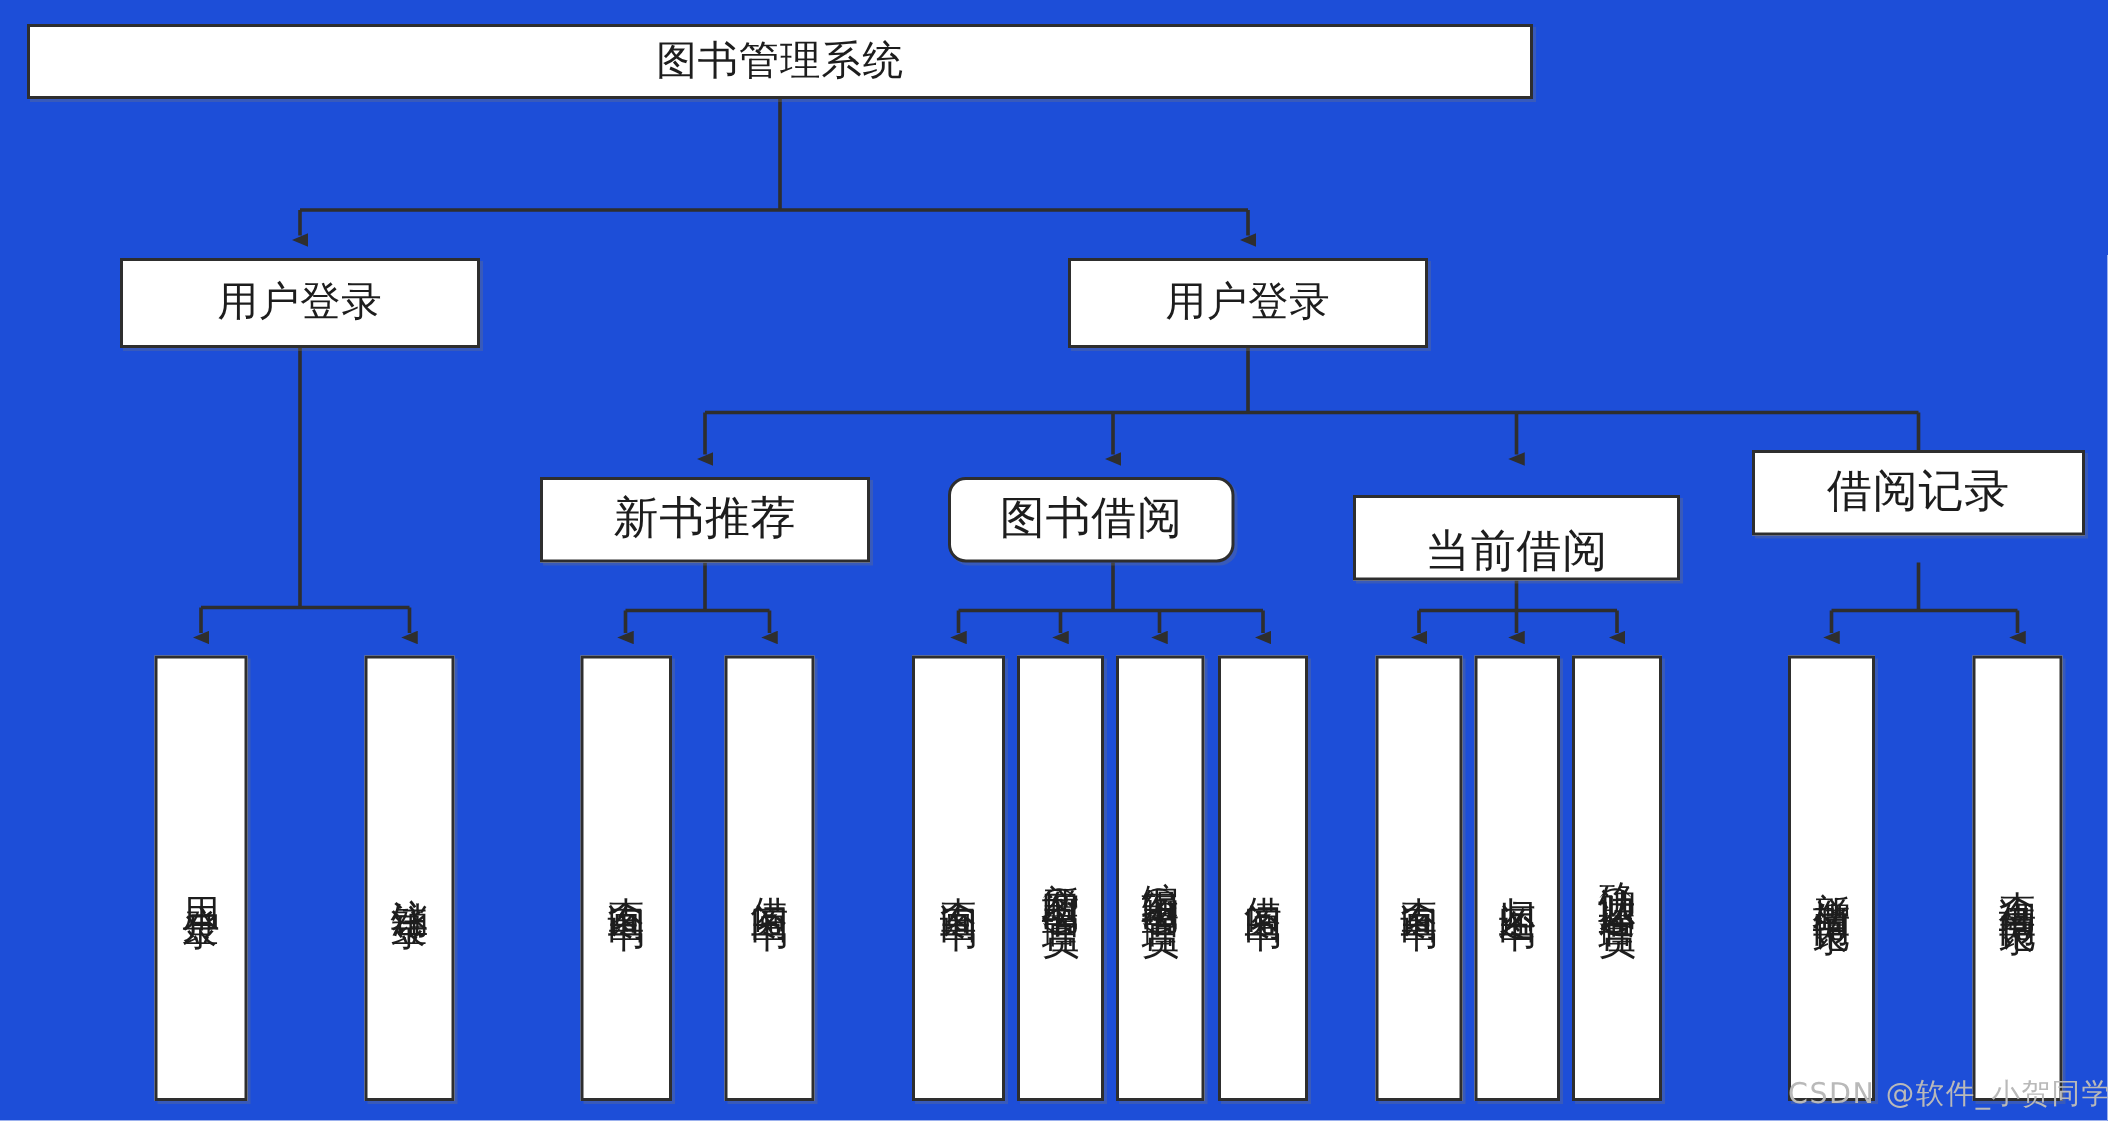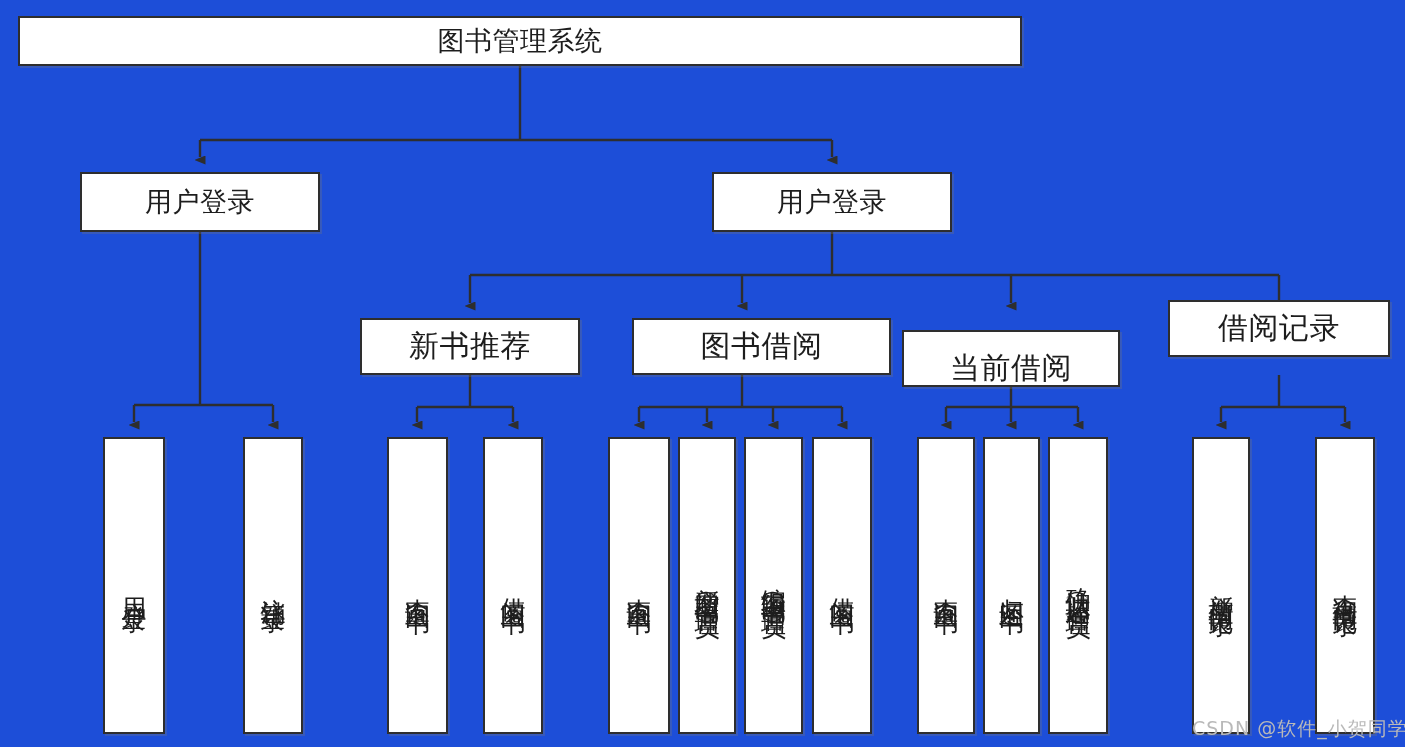--- a/index.html
+++ b/index.html
@@ -125,21 +125,21 @@
   <div class="node-box level2" style="left: 80px; top: 172px; width: 240px; height: 60px;">
     <span class="node-label">用户登录</span>
   </div>
   <div class="node-box level2" style="left: 712px; top: 172px; width: 240px; height: 60px;">
     <span class="node-label">用户登录</span>
   </div>
 
   <div class="node-box level3" style="left: 360px; top: 318px; width: 220px; height: 57px;">
     <span class="node-label">新书推荐</span>
   </div>
-  <div class="node-box level3" style="left: 632px; top: 318px; width: 259px; height: 57px;">
+  <div class="node-box level3" style="left: 632px; top: 318px; width: 191px; height: 57px; border-radius: 12px;">
     <span class="node-label">图书借阅</span>
   </div>
   <div class="node-box level3" style="left: 902px; top: 330px; width: 218px; height: 57px; align-items: flex-end;">
     <span class="node-label">当前借阅</span>
   </div>
   <div class="node-box level3" style="left: 1168px; top: 300px; width: 222px; height: 57px;">
     <span class="node-label">借阅记录</span>
   </div>
 
   <div class="node-box leaf vertical" style="left: 103px; top: 437px; width: 62px; height: 297px;">

